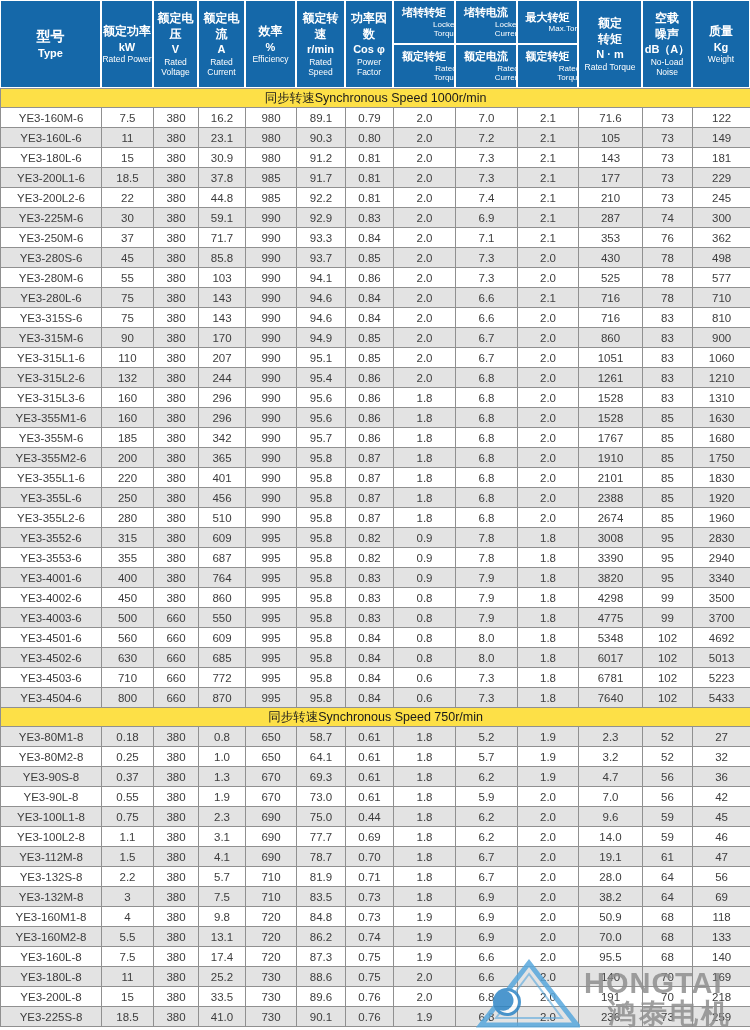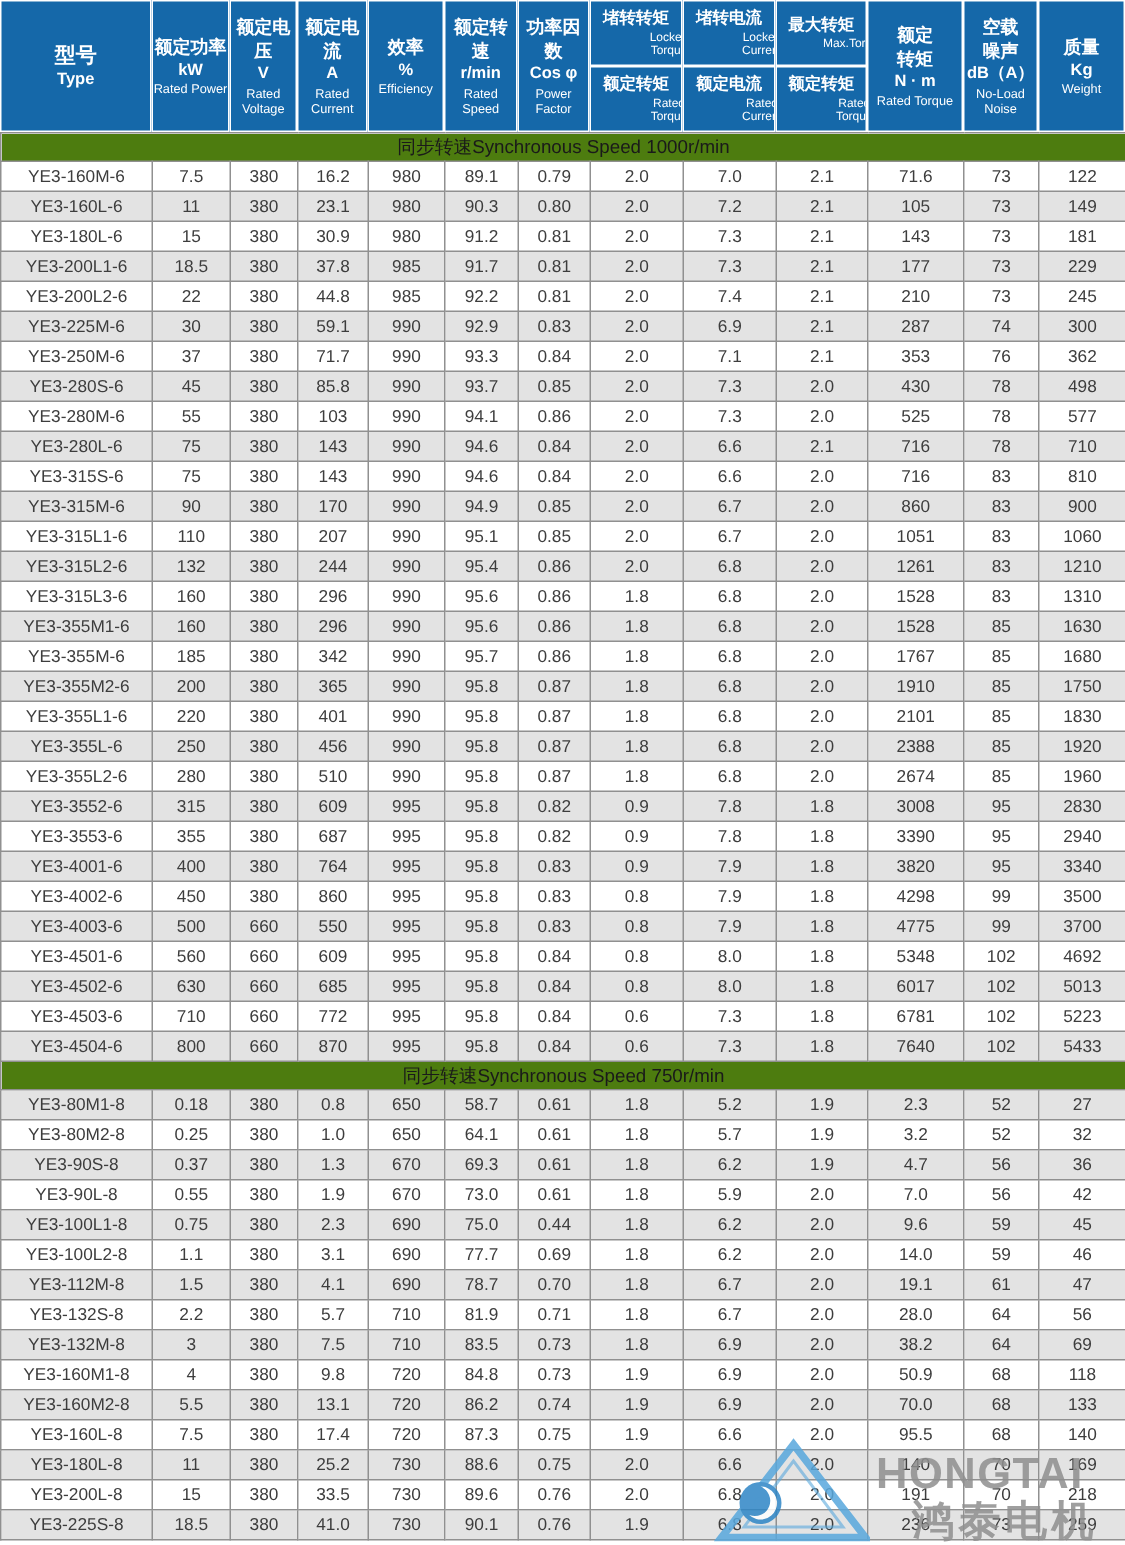--- a/index.html
+++ b/index.html
@@ -29,21 +29,21 @@
   
   table.spec { width:750px; border-collapse:collapse; table-layout:fixed; }
   table.spec td {
     border:1px solid #909090; height:19px; padding:0 1px;
     font-size:11.5px; color:#3d3d3d; text-align:center;
     white-space:nowrap; overflow:hidden;
   }
   tr.data-row.alt td { background:#e3e3e3; }
   td.type { text-align:left; padding-left:10px; }
   tr.section-row td {
-    background:#4d7c0f; height:18px; font-size:12.5px; color:#1a1a1a;
+    background:#fde047; height:18px; font-size:12.5px; color:#1a1a1a;
   }
   
   .watermark {
     position:absolute; left:476px; top:956px; width:260px; height:74px;
     display:flex; align-items:flex-end; opacity:0.85; pointer-events:none; z-index:5;
   }
   .wm-text { margin-left:4px; }
   .wm-en { font-size:29px; font-weight:bold; color:#8f8f8f; letter-spacing:1px; line-height:1.0; }
   .wm-zh { font-size:28px; font-weight:bold; color:#8f8f8f; letter-spacing:3px; line-height:1.1; margin-left:24px; margin-top:1px; }
 </style>

